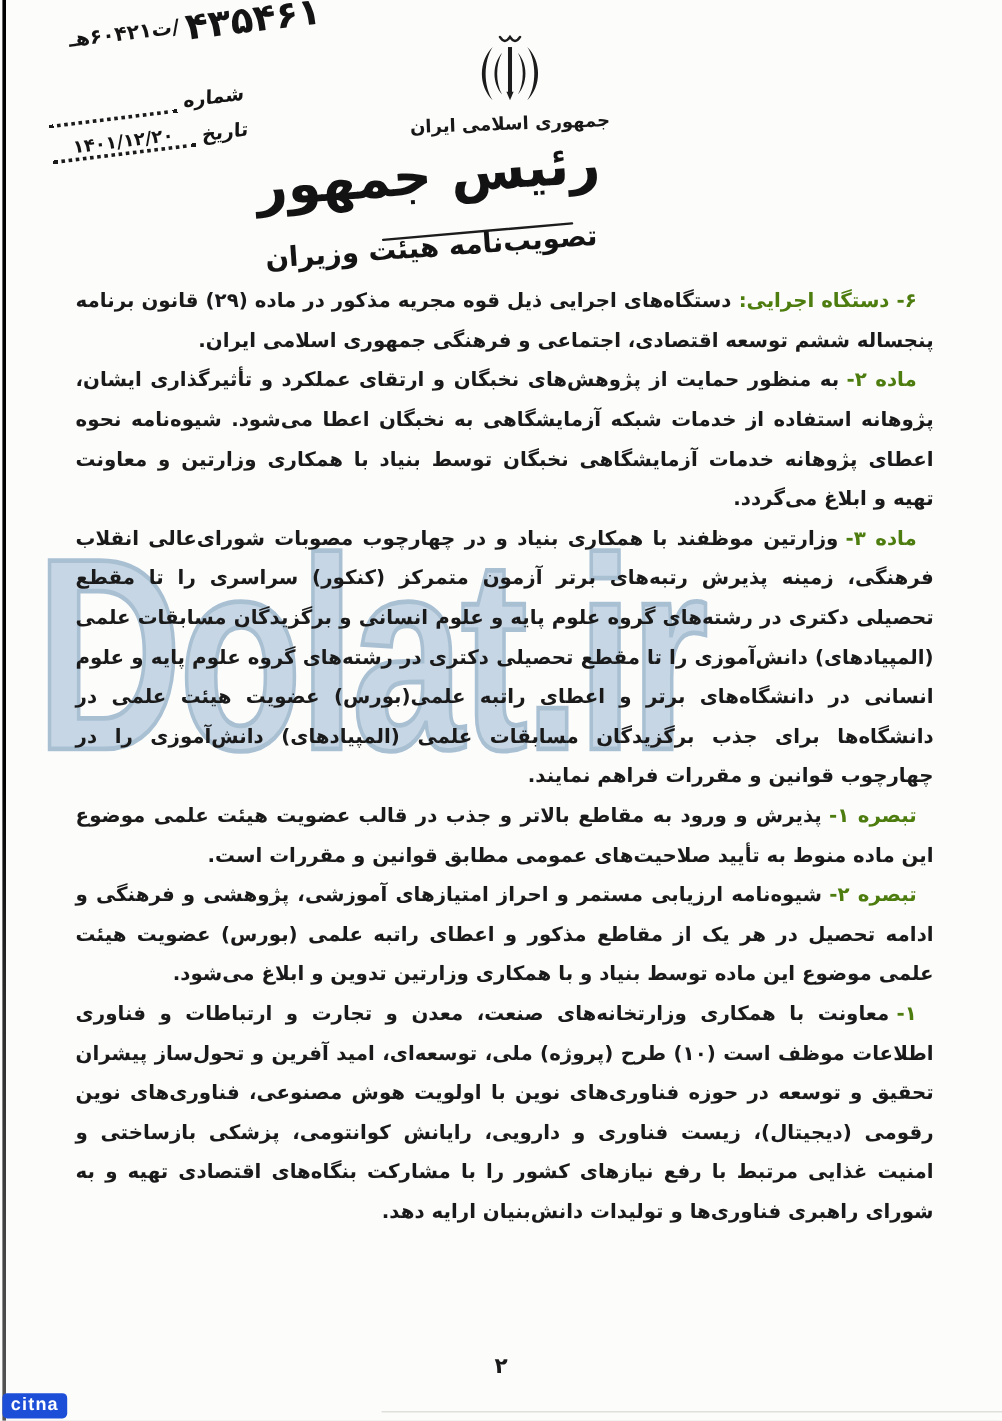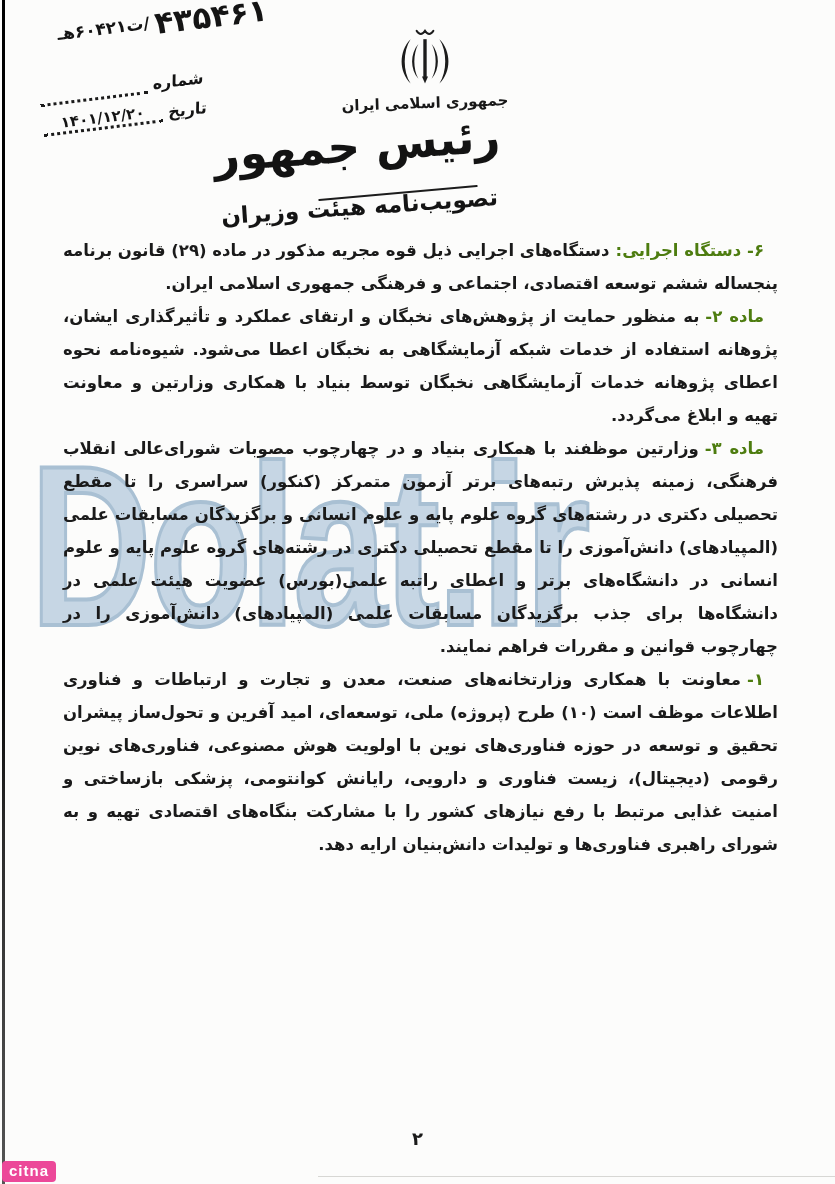--- a/index.html
+++ b/index.html
@@ -89,21 +89,21 @@
   .para{margin:0;text-indent:14px;}
   .para .lead{font-weight:bold;margin-left:6px;color:#4d7c0f;}
 
   
   .page-number{
     position:absolute;left:0;right:0;top:1128px;
     text-align:center;font-size:18px;font-weight:bold;color:#1a1a1a;
   }
   .citna-logo{
     position:absolute;left:2px;bottom:2px;
-    background:#ec4899;color:#ffffff;
+    background:#1d4ed8;color:#ffffff;
     font-family:"Liberation Sans", sans-serif;
     font-size:15px;font-weight:bold;letter-spacing:1px;
     padding:1px 7px 3px 7px;border-radius:4px;line-height:17px;
     text-transform:lowercase;
   }
 </style>
 </head>
 <body>
 
 <div class="page">
@@ -145,20 +145,22 @@
 
   <div class="org-name">جمهوری اسلامی ایران</div>
   <div class="office-title">رئیس جمهور</div>
   <div class="office-underline"></div>
   <div class="doc-type">تصویب‌نامه هیئت وزیران</div>
 
   <div class="body-text">
     <p class="para"><span class="lead">۶- دستگاه اجرایی:</span><span>دستگاه‌های اجرایی ذیل قوه مجریه مذکور در ماده (۲۹) قانون برنامه پنجساله ششم توسعه اقتصادی، اجتماعی و فرهنگی جمهوری اسلامی ایران.</span></p>
     <p class="para"><span class="lead">ماده ۲-</span><span>به منظور حمایت از پژوهش‌های نخبگان و ارتقای عملکرد و تأثیرگذاری ایشان، پژوهانه استفاده از خدمات شبکه آزمایشگاهی به نخبگان اعطا می‌شود. شیوه‌نامه نحوه اعطای پژوهانه خدمات آزمایشگاهی نخبگان توسط بنیاد با همکاری وزارتین و معاونت تهیه و ابلاغ می‌گردد.</span></p>
     <p class="para"><span class="lead">ماده ۳-</span><span>وزارتین موظفند با همکاری بنیاد و در چهارچوب مصوبات شورای‌عالی انقلاب فرهنگی، زمینه پذیرش رتبه‌های برتر آزمون متمرکز (کنکور) سراسری را تا مقطع تحصیلی دکتری در رشته‌های گروه علوم پایه و علوم انسانی و برگزیدگان مسابقات علمی (المپیادهای) دانش‌آموزی را تا مقطع تحصیلی دکتری در رشته‌های گروه علوم پایه و علوم انسانی در دانشگاه‌های برتر و اعطای راتبه علمی(بورس) عضویت هیئت علمی در دانشگاه‌ها برای جذب برگزیدگان مسابقات علمی (المپیادهای) دانش‌آموزی را در چهارچوب قوانین و مقررات فراهم نمایند.</span></p>
+    <p class="para"><span class="lead">تبصره ۱-</span><span>پذیرش و ورود به مقاطع بالاتر و جذب در قالب عضویت هیئت علمی موضوع این ماده منوط به تأیید صلاحیت‌های عمومی مطابق قوانین و مقررات است.</span></p>
+    <p class="para"><span class="lead">تبصره ۲-</span><span>شیوه‌نامه ارزیابی مستمر و احراز امتیازهای آموزشی، پژوهشی و فرهنگی و ادامه تحصیل در هر یک از مقاطع مذکور و اعطای راتبه علمی (بورس) عضویت هیئت علمی موضوع این ماده توسط بنیاد و با همکاری وزارتین تدوین و ابلاغ می‌شود.</span></p>
     <p class="para"><span class="lead">۱-</span><span>معاونت با همکاری وزارتخانه‌های صنعت، معدن و تجارت و ارتباطات و فناوری اطلاعات موظف است (۱۰) طرح (پروژه) ملی، توسعه‌ای، امید آفرین و تحول‌ساز پیشران تحقیق و توسعه در حوزه فناوری‌های نوین با اولویت هوش مصنوعی، فناوری‌های نوین رقومی (دیجیتال)، زیست فناوری و دارویی، رایانش کوانتومی، پزشکی بازساختی و امنیت غذایی مرتبط با رفع نیازهای کشور را با مشارکت بنگاه‌های اقتصادی تهیه و به شورای راهبری فناوری‌ها و تولیدات دانش‌بنیان ارایه دهد.</span></p>
   </div>
 
   <div class="page-number">۲</div>
   <div class="bottom-fold"></div>
   <div class="citna-logo">citna</div>
 
 </div>
 
 </body></html>

